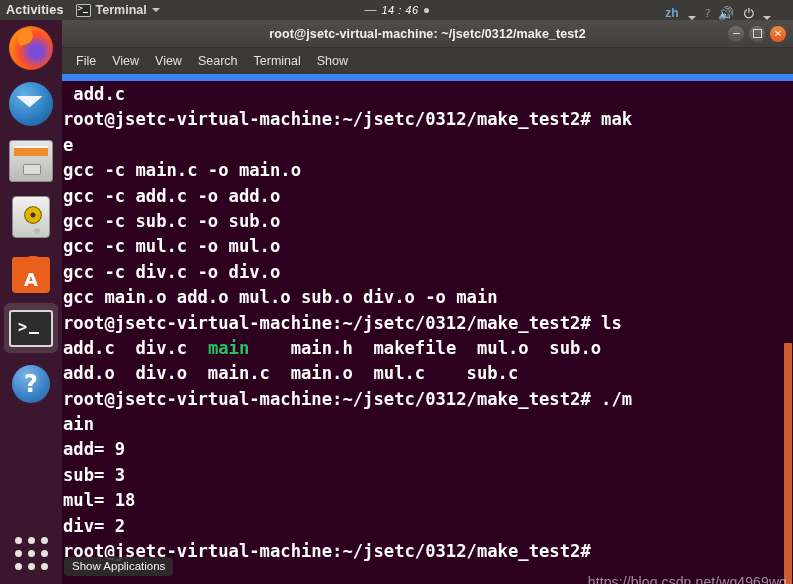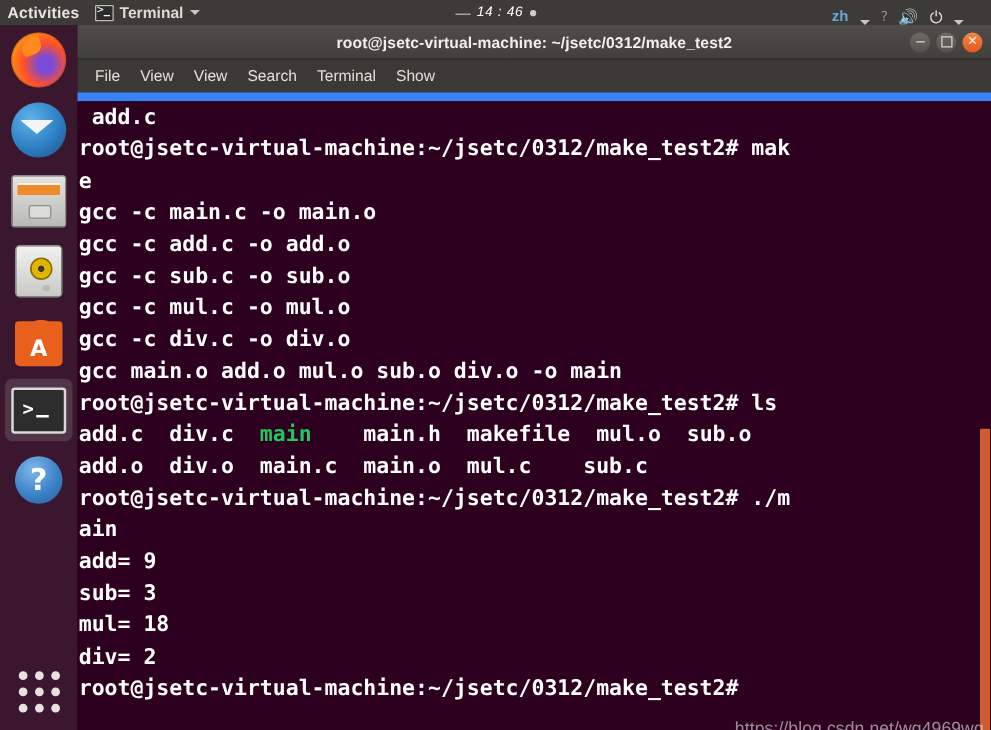--- a/index.html
+++ b/index.html
@@ -446,14 +446,15 @@
       <div id="termtext"><div class="tline"> add.c</div><div class="tline">root@jsetc-virtual-machine:~/jsetc/0312/make_test2# mak</div><div class="tline">e</div><div class="tline">gcc -c main.c -o main.o</div><div class="tline">gcc -c add.c -o add.o</div><div class="tline">gcc -c sub.c -o sub.o</div><div class="tline">gcc -c mul.c -o mul.o</div><div class="tline">gcc -c div.c -o div.o</div><div class="tline">gcc main.o add.o mul.o sub.o div.o -o main</div><div class="tline">root@jsetc-virtual-machine:~/jsetc/0312/make_test2# ls</div><div class="tline"><span>add.c  div.c  </span><span class="green">main</span><span>    main.h  makefile  mul.o  sub.o</span></div><div class="tline">add.o  div.o  main.c  main.o  mul.c    sub.c</div><div class="tline">root@jsetc-virtual-machine:~/jsetc/0312/make_test2# ./m</div><div class="tline">ain</div><div class="tline">add= 9</div><div class="tline">sub= 3</div><div class="tline">mul= 18</div><div class="tline">div= 2</div><div class="tline">root@jsetc-virtual-machine:~/jsetc/0312/make_test2# </div></div>
 
       <div id="scrollbar">
         <div id="scrollthumb"></div>
       </div>
 
       <div id="watermark">https://blog.csdn.net/wq4969wq</div>
     </div>
   </div>
 
+  <div id="showapps-tip">Show Applications</div>
 
 </div>
 
 </body></html>

